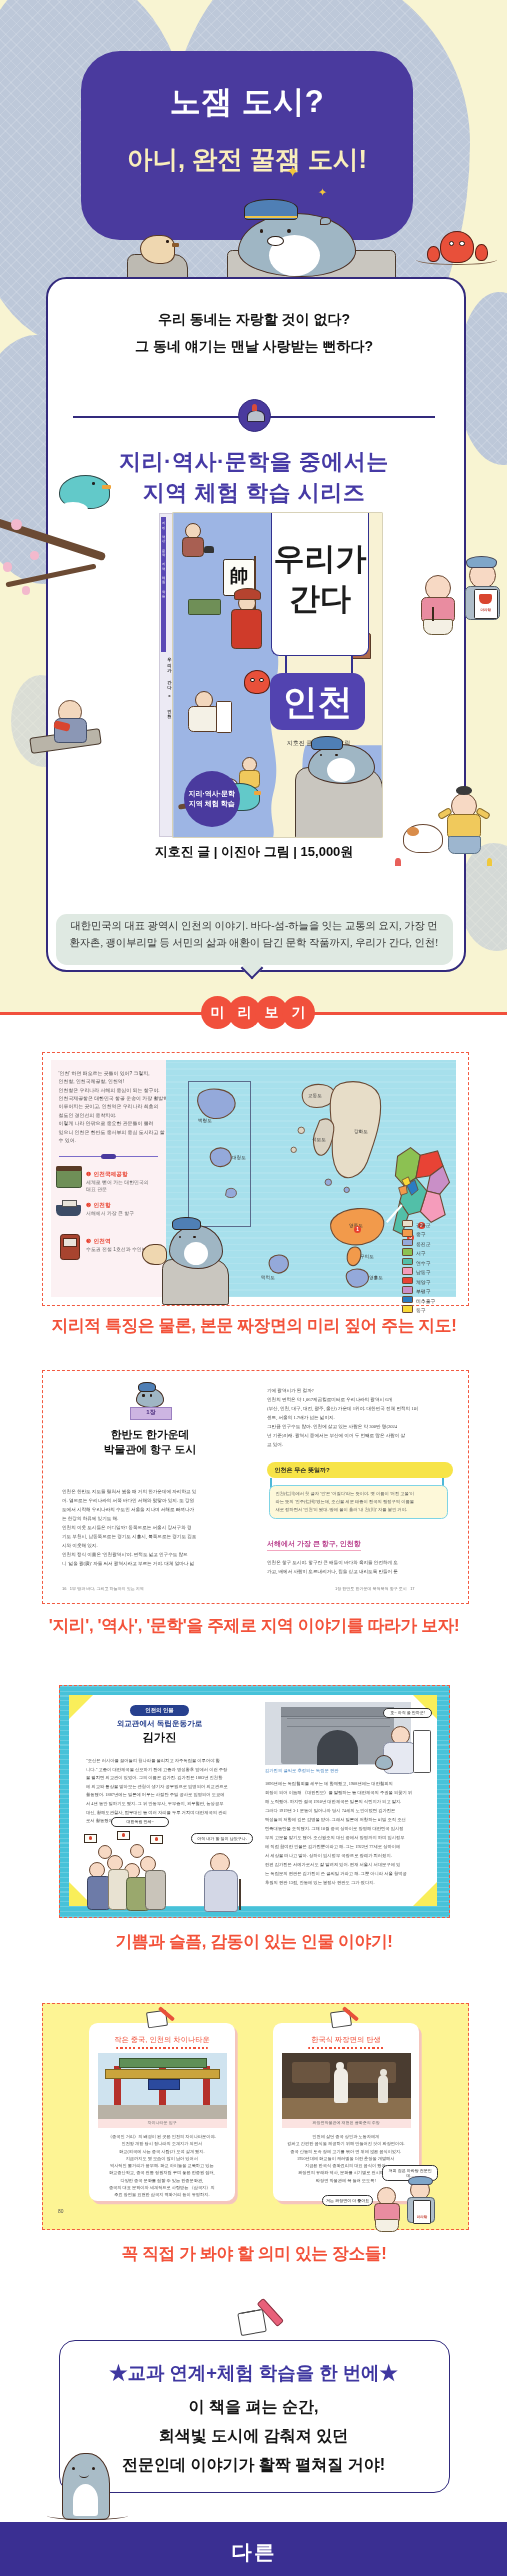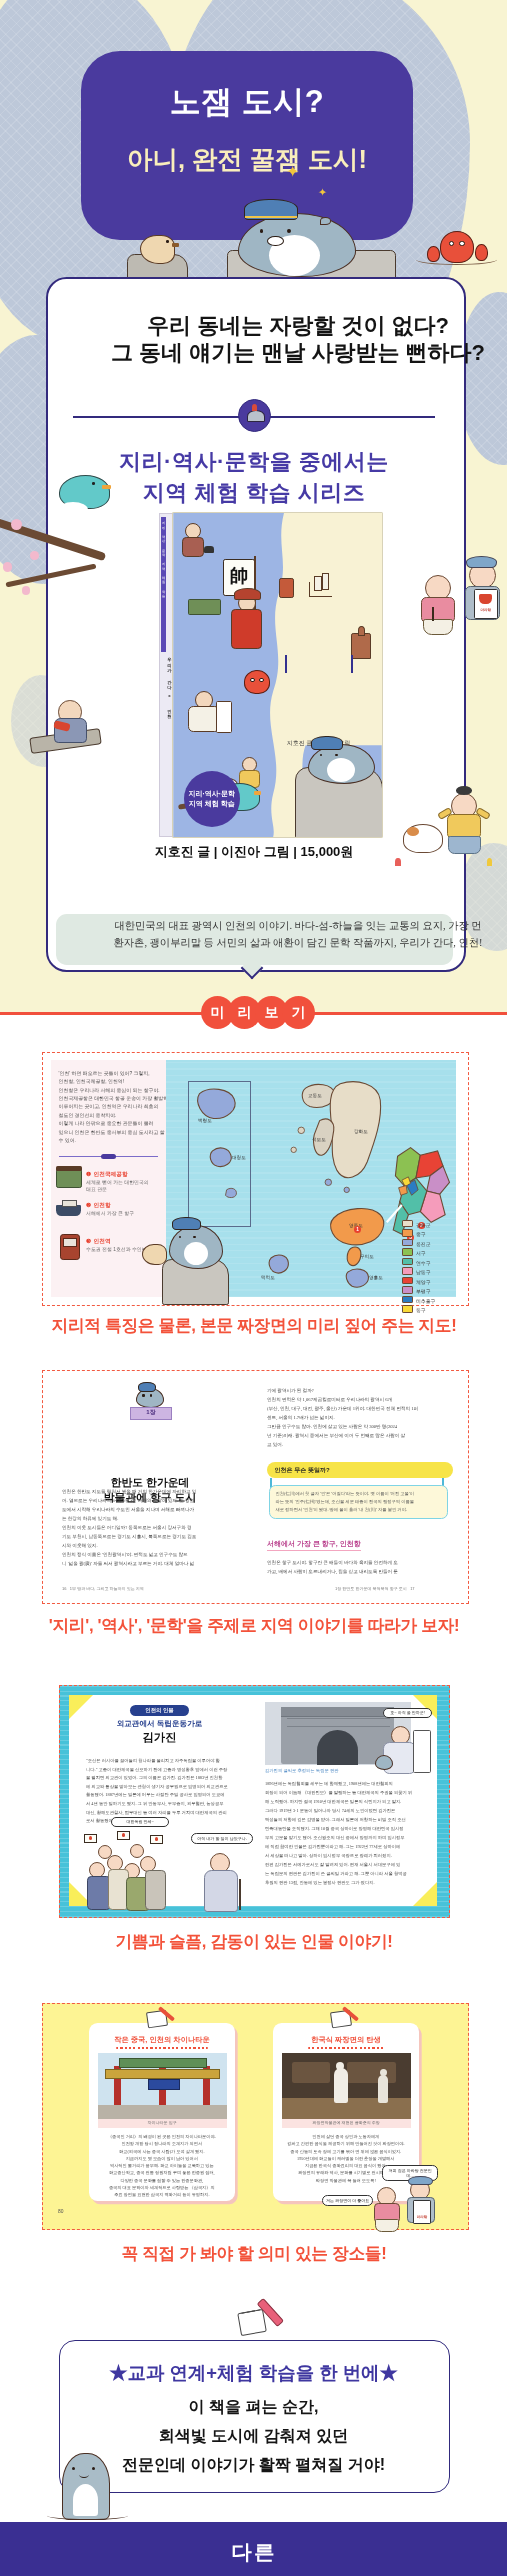--- a/index.html
+++ b/index.html
@@ -22,37 +22,37 @@
   .seal-body{background:#9fb6c4;border:1.6px solid #4a2f23;border-radius:50% 50% 46% 54%/60% 60% 40% 40%;}
   .seal-belly{background:#ffffff;border-radius:50%;}
   .seal-eye{background:#2b1c14;border-radius:50%;width:3.8px;height:3.8px;}
   .seal-hat{background:#4f7fb5;border:1.6px solid #31241c;border-radius:46% 46% 4.3px 4.3px;}
   .hat-band{background:#f0c64a;height:2.2px;}
   .stone{background:#c9c6bf;border:1.6px solid #4a3a2e;border-radius:5.4px;}
   .octo{background:#e8503a;border:1.1px solid #5a1f14;border-radius:50% 50% 44% 44%;}
   .wavel{border-bottom:1.6px solid #7a5b45;border-radius:50%;}
   
   .card1{left:46px;top:277px;width:416px;height:691px;background:#ffffff;border:2.2px solid #332a7d;border-radius:20.5px;}
-  .hook{width:416px;font-size:22px;font-weight:900;color:#141414;padding-left:44px;}
+  .hook{width:416px;font-size:14px;font-weight:900;color:#141414;}
   .divline{background:#332a7d;height:1.6px;}
   .emblem{border-radius:50%;background:#4a3a9e;border:1.6px solid #332a7d;}
   .series{width:416px;font-size:22px;font-weight:900;color:#463aa5;letter-spacing:0.5px;}
   .spine{background:#eceaf4;border:0.5px solid #cfcada;}
   .spineband{background:#5a49b5;}
   .vtxt{writing-mode:vertical-rl;text-orientation:upright;letter-spacing:1.1px;}
   .cover{background:#f8f2d4;border:0.5px solid #d8d2b8;overflow:hidden;border-radius:1.1px;}
   .panel{background:#ffffff;border:1.6px solid #33318f;border-top:none;border-radius:0 0 8.6px 8.6px;}
   .ptxt{font-size:31px;font-weight:900;color:#1d1d1d;line-height:40px;}
   .hanger{background:#33318f;width:2.2px;}
   .sign{background:#5243b0;border-radius:12px;}
   .signtxt{font-size:35px;font-weight:900;color:#ffffff;line-height:57px;}
   .covbadge{background:#4a3a9e;border-radius:50%;color:#fff;font-weight:700;}
   .flag{background:#fdfdf6;border:1.1px solid #3a2c20;}
   .mint{left:56px;top:914px;width:397px;height:51px;background:#dfe9e2;border-radius:10.8px;}
-  .desc{width:378px;font-family:"Liberation Serif",serif;font-size:10.3px;color:#333;line-height:16.7px;margin-left:44px;}
+  .desc{width:378px;font-family:"Liberation Serif",serif;font-size:10.3px;color:#333;line-height:16.7px;}
   .tail2{left:244px;top:960px;width:14px;height:14px;background:#dfe9e2;border-right:2.2px solid #332a7d;
          border-bottom:2.2px solid #332a7d;transform:rotate(45deg);}
   .author{left:46px;top:843px;width:416px;font-size:13px;font-weight:700;color:#111;}
   
   .redline{left:0;top:1012px;width:508px;height:2.7px;background:#f1503c;}
   .pvc{width:33px;height:33px;border-radius:50%;background:#f1503c;color:#fff;font-size:14px;font-weight:900;
        line-height:33px;text-align:center;position:absolute;top:996px;}
   
   .pcard{border:1.6px dashed #f25a41;background:#ffffff;}
   .capt{left:0;width:508px;font-size:16.7px;font-weight:900;color:#f3523a;letter-spacing:-0.3px;}
@@ -63,40 +63,40 @@
   .lgdesc{font-size:4.9px;color:#666;line-height:7px;}
   .sea{background:#a7e0ec;background-image:repeating-linear-gradient(0deg,rgba(255,255,255,.10) 0 1.1px,transparent 1.1px 6.5px);}
   .ilabel{font-size:4.6px;color:#333;white-space:nowrap;position:absolute;}
   .rnum{position:absolute;width:7px;height:7px;border-radius:50%;background:#e8402e;color:#fff;
         font-size:4.9px;font-weight:900;text-align:center;line-height:7px;}
   .lgrow{font-size:4.9px;color:#333;line-height:7.6px;white-space:nowrap;}
   .swatch{display:inline-block;width:9.2px;height:5.4px;border:0.8px solid #6b4a35;border-radius:1.1px;
           vertical-align:-0.5px;margin-right:2.7px;}
   
   .serif8{font-family:"Liberation Serif",serif;font-size:4.6px;color:#444;line-height:9px;text-align:justify;}
-  .chtitle{font-size:10.8px;font-weight:900;color:#101010;line-height:15px;margin-top:48px;}
+  .chtitle{font-size:10.8px;font-weight:900;color:#101010;line-height:15px;}
   .ribbon{background:#cdb5e2;border:1.1px solid #9a7fc0;color:#4a2d7d;font-size:6px;font-weight:900;
           text-align:center;line-height:9.7px;}
   .callout-t{background:#f7e448;border-radius:8px;font-size:6px;font-weight:900;color:#222;line-height:16px;padding-left:7.6px;}
   .callout-b{background:#fdf8d9;border:0.8px solid #7fd4e4;border-radius:6.5px;}
   .c8{font-family:"Liberation Serif",serif;font-size:4.3px;color:#555;line-height:8px;}
   .h13{font-size:7px;font-weight:900;color:#b93f8c;border-bottom:1.6px solid #f3a6c0;display:inline-block;padding-bottom:1.1px;}
   .foot7{font-size:4px;color:#777;white-space:nowrap;}
   
   .cyan{background:#47c2d9;background-image:repeating-linear-gradient(0deg,rgba(255,255,255,.18) 0 1.1px,transparent 1.1px 4.9px);}
   .corner{position:absolute;width:0;height:0;}
   .navybadge{background:#27408e;border-radius:6px;color:#fff;font-size:5.4px;font-weight:700;
              text-align:center;line-height:11.3px;}
   .bubb{background:#fff;border:0.8px solid #333;border-radius:5.4px;font-size:4px;color:#222;
         text-align:center;position:absolute;line-height:5.4px;padding:1.6px 2.2px;}
   .photo-cap{font-size:4.3px;color:#3f7fbf;}
   
   .ycard{background:#fdf494;}
   .wcard{background:#ffffff;border-radius:8.6px;box-shadow:2.7px 3.2px 0 #f5c5bd;}
-  .ptitle{font-size:7.3px;font-weight:700;color:#f0503a;}
+  .ptitle{font-size:7.3px;font-weight:400;color:#f0503a;}
   .wavyline{height:2.2px;background-image:repeating-linear-gradient(90deg,#f0503a 0 2.2px,transparent 2.2px 4.3px);border-radius:1.1px;}
   .capbar{background:#fbe3e1;font-size:4px;color:#666;text-align:center;line-height:8.6px;}
   .cline{font-family:"Liberation Serif",serif;font-size:4.2px;color:#444;line-height:7.3px;text-align:center;white-space:nowrap;}
   
   .ctabox{left:59px;top:2340px;width:389px;height:151px;background:#ffffff;border:1.9px solid #312a7d;border-radius:16px;
           background-image:linear-gradient(#f1f1f1 0.5px,transparent 0.5px),linear-gradient(90deg,#f1f1f1 0.5px,transparent 0.5px);
           background-size:14px 14px;}
   .ctat{left:59px;width:389px;font-size:18.4px;font-weight:900;color:#3f37a0;}
   .ctal{left:59px;width:389px;font-size:16px;font-weight:900;color:#151515;}
   .footerband{left:0;top:2522px;width:508px;height:54px;background:#3a2f92;}
@@ -239,22 +239,29 @@
   <div style="position:absolute;left:81px;top:278px;width:6.5px;height:3.8px;background:#f0a53c;border-radius:1.1px;"></div>
   <div style="position:absolute;left:106px;top:65px;width:13px;height:18.4px;background:#c45a3a;border:1.1px solid #5a3b26;border-radius:2.2px;"></div>
   <div style="position:absolute;left:136px;top:69px;width:21.6px;height:14px;border-bottom:1.6px solid #5a3b26;border-left:1.1px solid #5a3b26;">
     <div style="position:absolute;left:4.3px;top:-6.5px;width:5.4px;height:13px;background:#f4f1e6;border:0.5px solid #5a3b26;"></div>
     <div style="position:absolute;left:12px;top:-8.6px;width:5.4px;height:15px;background:#f4f1e6;border:0.5px solid #5a3b26;"></div>
   </div>
   <div style="position:absolute;left:178px;top:120px;width:18.4px;height:24px;background:#b06a4a;border:1.1px solid #5a3b26;border-radius:2.2px 2.2px 0 0;">
     <div style="position:absolute;left:6px;top:-7.6px;width:5.4px;height:7.6px;background:#b06a4a;border:1.1px solid #5a3b26;border-radius:50% 50% 0 0;"></div>
   </div>
 
+  <div class="panel" style="position:absolute;left:98px;top:0px;width:96px;height:142px;">
+    <div class="ptxt ctr" style="margin-top:26px;">우리가</div>
+    <div class="ptxt ctr">간다</div>
+  </div>
   <div class="hanger" style="position:absolute;left:112px;top:142px;height:18.4px;"></div>
   <div class="hanger" style="position:absolute;left:178px;top:142px;height:18.4px;"></div>
+  <div class="sign" style="position:absolute;left:97px;top:160px;width:95px;height:57px;">
+    <div class="signtxt ctr">인천</div>
+  </div>
   <div class="octo" style="position:absolute;left:71px;top:157px;width:24px;height:21.6px;">
     <div class="seal-eye" style="position:absolute;left:5.4px;top:6.5px;width:2.7px;height:2.7px;background:#fff;border:0.8px solid #2b1c14;"></div>
     <div class="seal-eye" style="position:absolute;left:14px;top:6.5px;width:2.7px;height:2.7px;background:#fff;border:0.8px solid #2b1c14;"></div>
   </div>
   <div class="ctr" style="position:absolute;left:98px;top:226px;width:95px;font-size:6px;color:#333;">지호진 글 x 이진아 그림</div>
   <div class="covbadge ctr" style="position:absolute;left:10.8px;top:258px;width:56px;height:56px;">
     <div style="font-size:7px;margin-top:18.4px;">지리·역사·문학</div>
     <div style="font-size:7px;">지역 체험 학습</div>
   </div>
   <div class="stone" style="position:absolute;left:122px;top:254px;width:86px;height:70px;border-radius:13px 21.6px 2.2px 2.2px;"></div>

